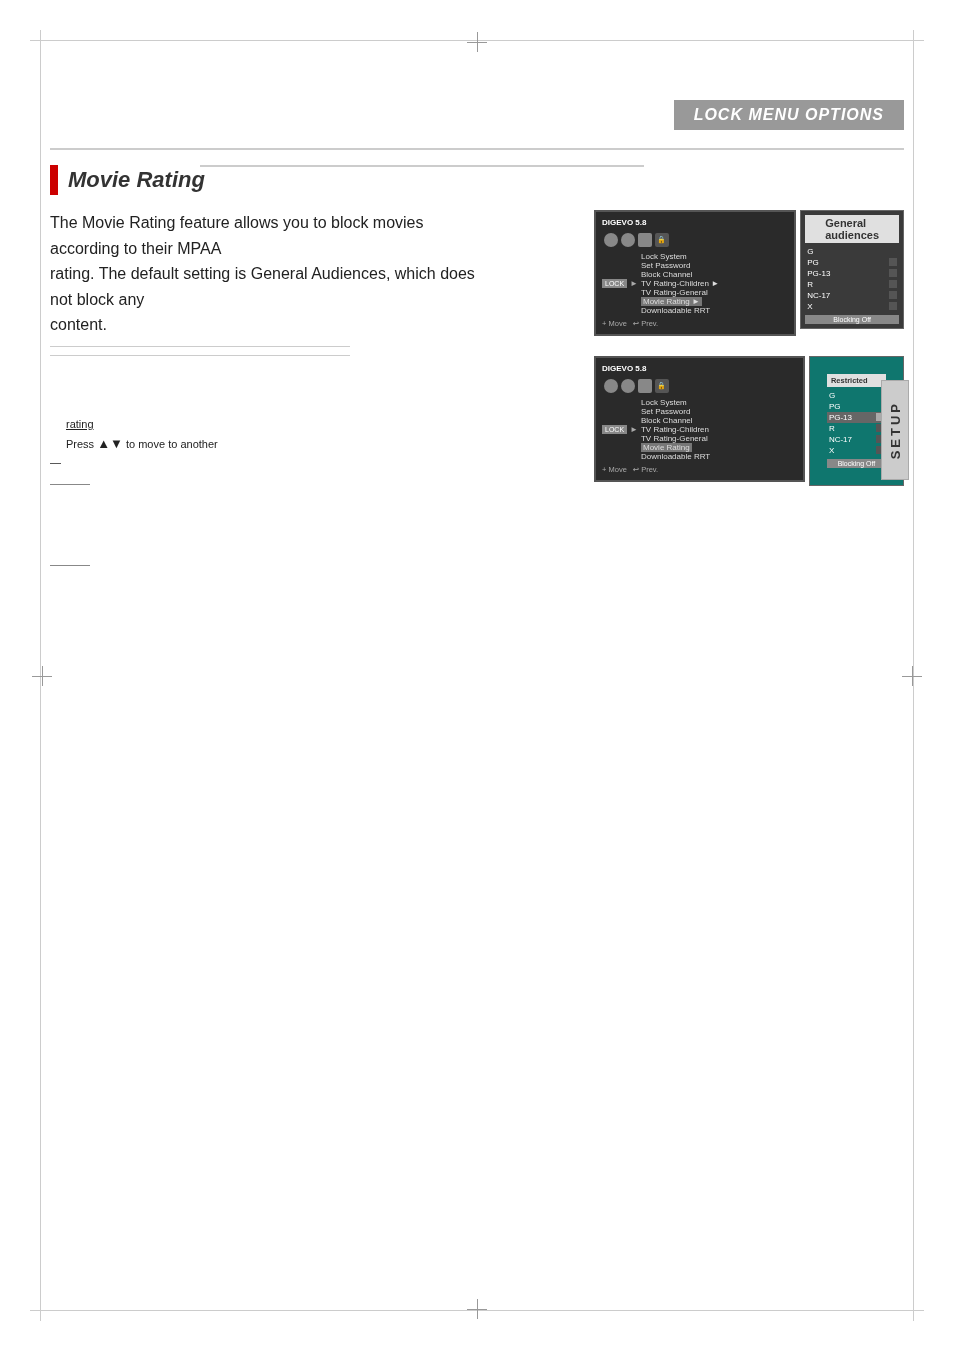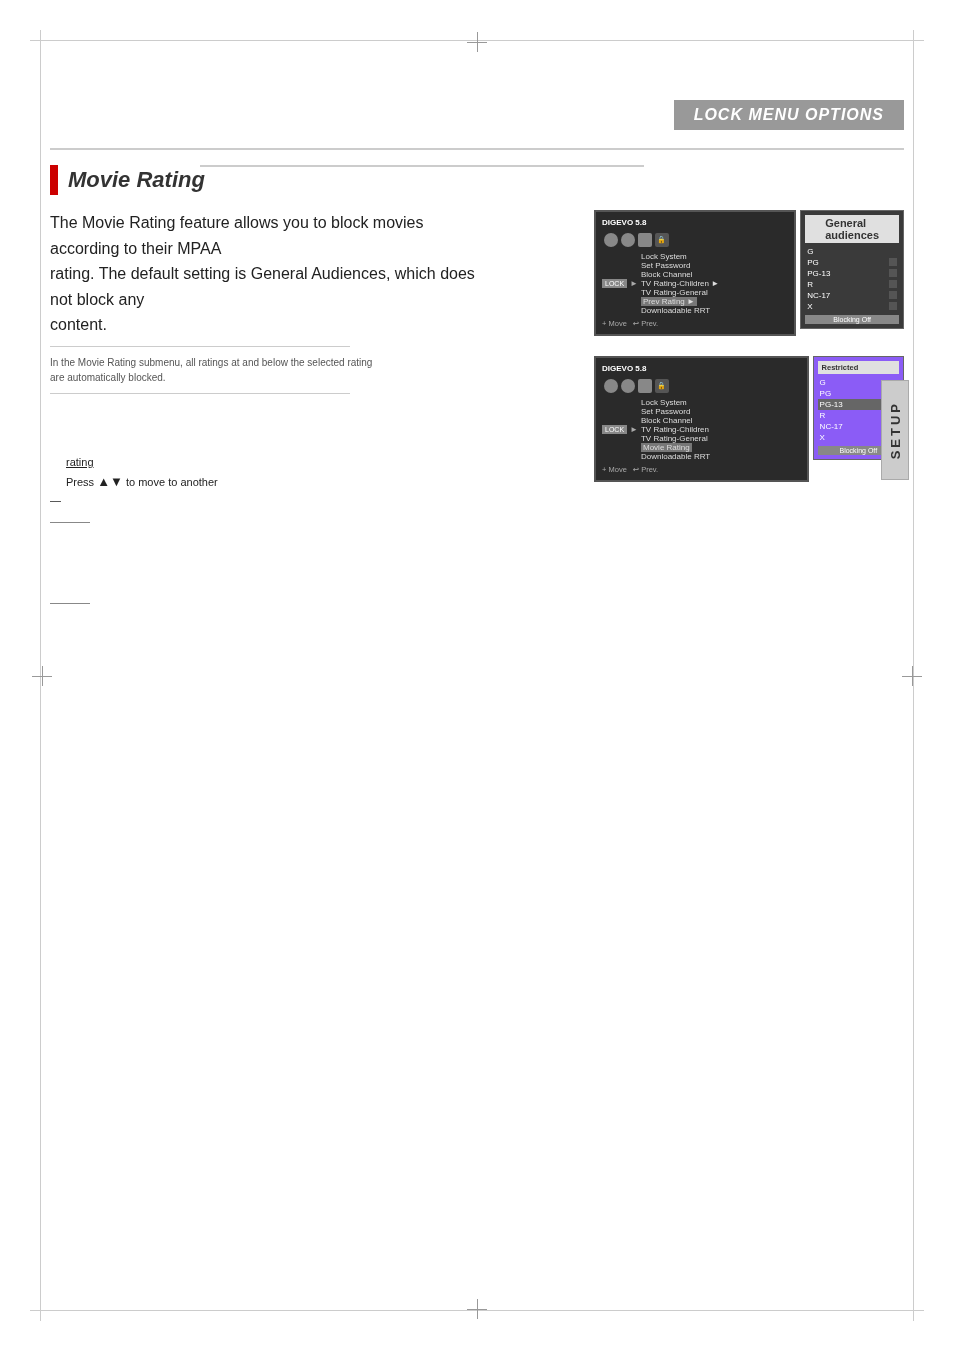--- a/index.html
+++ b/index.html
@@ -282,24 +282,20 @@
 
     <p class="text-block">
       The Movie Rating feature allows you to block movies according to their MPAA<br>
       rating. The default setting is General Audiences, which does not block any<br>
       content.
     </p>
 
 
     <div class="divider-line"></div>
 
-    <p class="note-text">
-      In the Movie Rating submenu, all ratings at and below the selected rating<br>
-      are automatically blocked.
-    </p>
 
     <div class="divider-line"></div>
 
     <div class="step-block" style="margin-top: 60px;">
       <p class="step-text indent">
         <u>rating</u>
       </p>
       <p class="step-text indent">
         Press <span class="key-symbol">▲▼</span> to move to another
       </p>
@@ -335,21 +331,21 @@
 
         <div style="display:flex;align-items:center;gap:3px;margin-bottom:2px;">
           <span class="lock-label">LOCK</span>
           <span class="tv-arrow">►</span>
           <span style="font-size:8px;color:#ddd;">
             Lock System<br>
             Set Password<br>
             Block Channel<br>
             TV Rating-Children ►<br>
             TV Rating-General<br>
-            <span style="background:#777;padding:0 2px;">Prev Rating ►</span><br>
+            <span style="background:#777;padding:0 2px;">Movie Rating ►</span><br>
             Downloadable RRT
           </span>
         </div>
 
         <div style="display:flex;gap:6px;margin-top:4px;font-size:7.5px;color:#aaa;">
           <span>+ Move</span>
           <span>↩ Prev.</span>
         </div>
       </div>
 
@@ -407,21 +403,21 @@
             <span style="background:#777;padding:0 2px;">Movie Rating</span><br>
             Downloadable RRT
           </span>
         </div>
         <div style="display:flex;gap:6px;margin-top:4px;font-size:7.5px;color:#aaa;">
           <span>+ Move</span>
           <span>↩ Prev.</span>
         </div>
       </div>
 
-      <div style="background:#8b5cf6;border:1px solid #666;padding:4px;width:110px;font-size:8px;color:#fff;">
+      <div style="background:#0f766e;border:1px solid #666;padding:17px;width:110px;font-size:8px;color:#fff;">
         <div style="background:#e0e0e0;color:#333;font-size:7.5px;padding:2px 4px;margin-bottom:3px;font-weight:bold;">Restricted</div>
         <div style="display:flex;justify-content:space-between;padding:1px 2px;">
             <span>G</span>
           </div>
         <div style="display:flex;justify-content:space-between;padding:1px 2px;">
             <span>PG</span>
           </div>
         <div style="display:flex;justify-content:space-between;padding:1px 2px;background:#666;">
             <span>PG-13</span>
             <span style="width:8px;height:8px;background:#aaa;display:inline-block;"></span>

